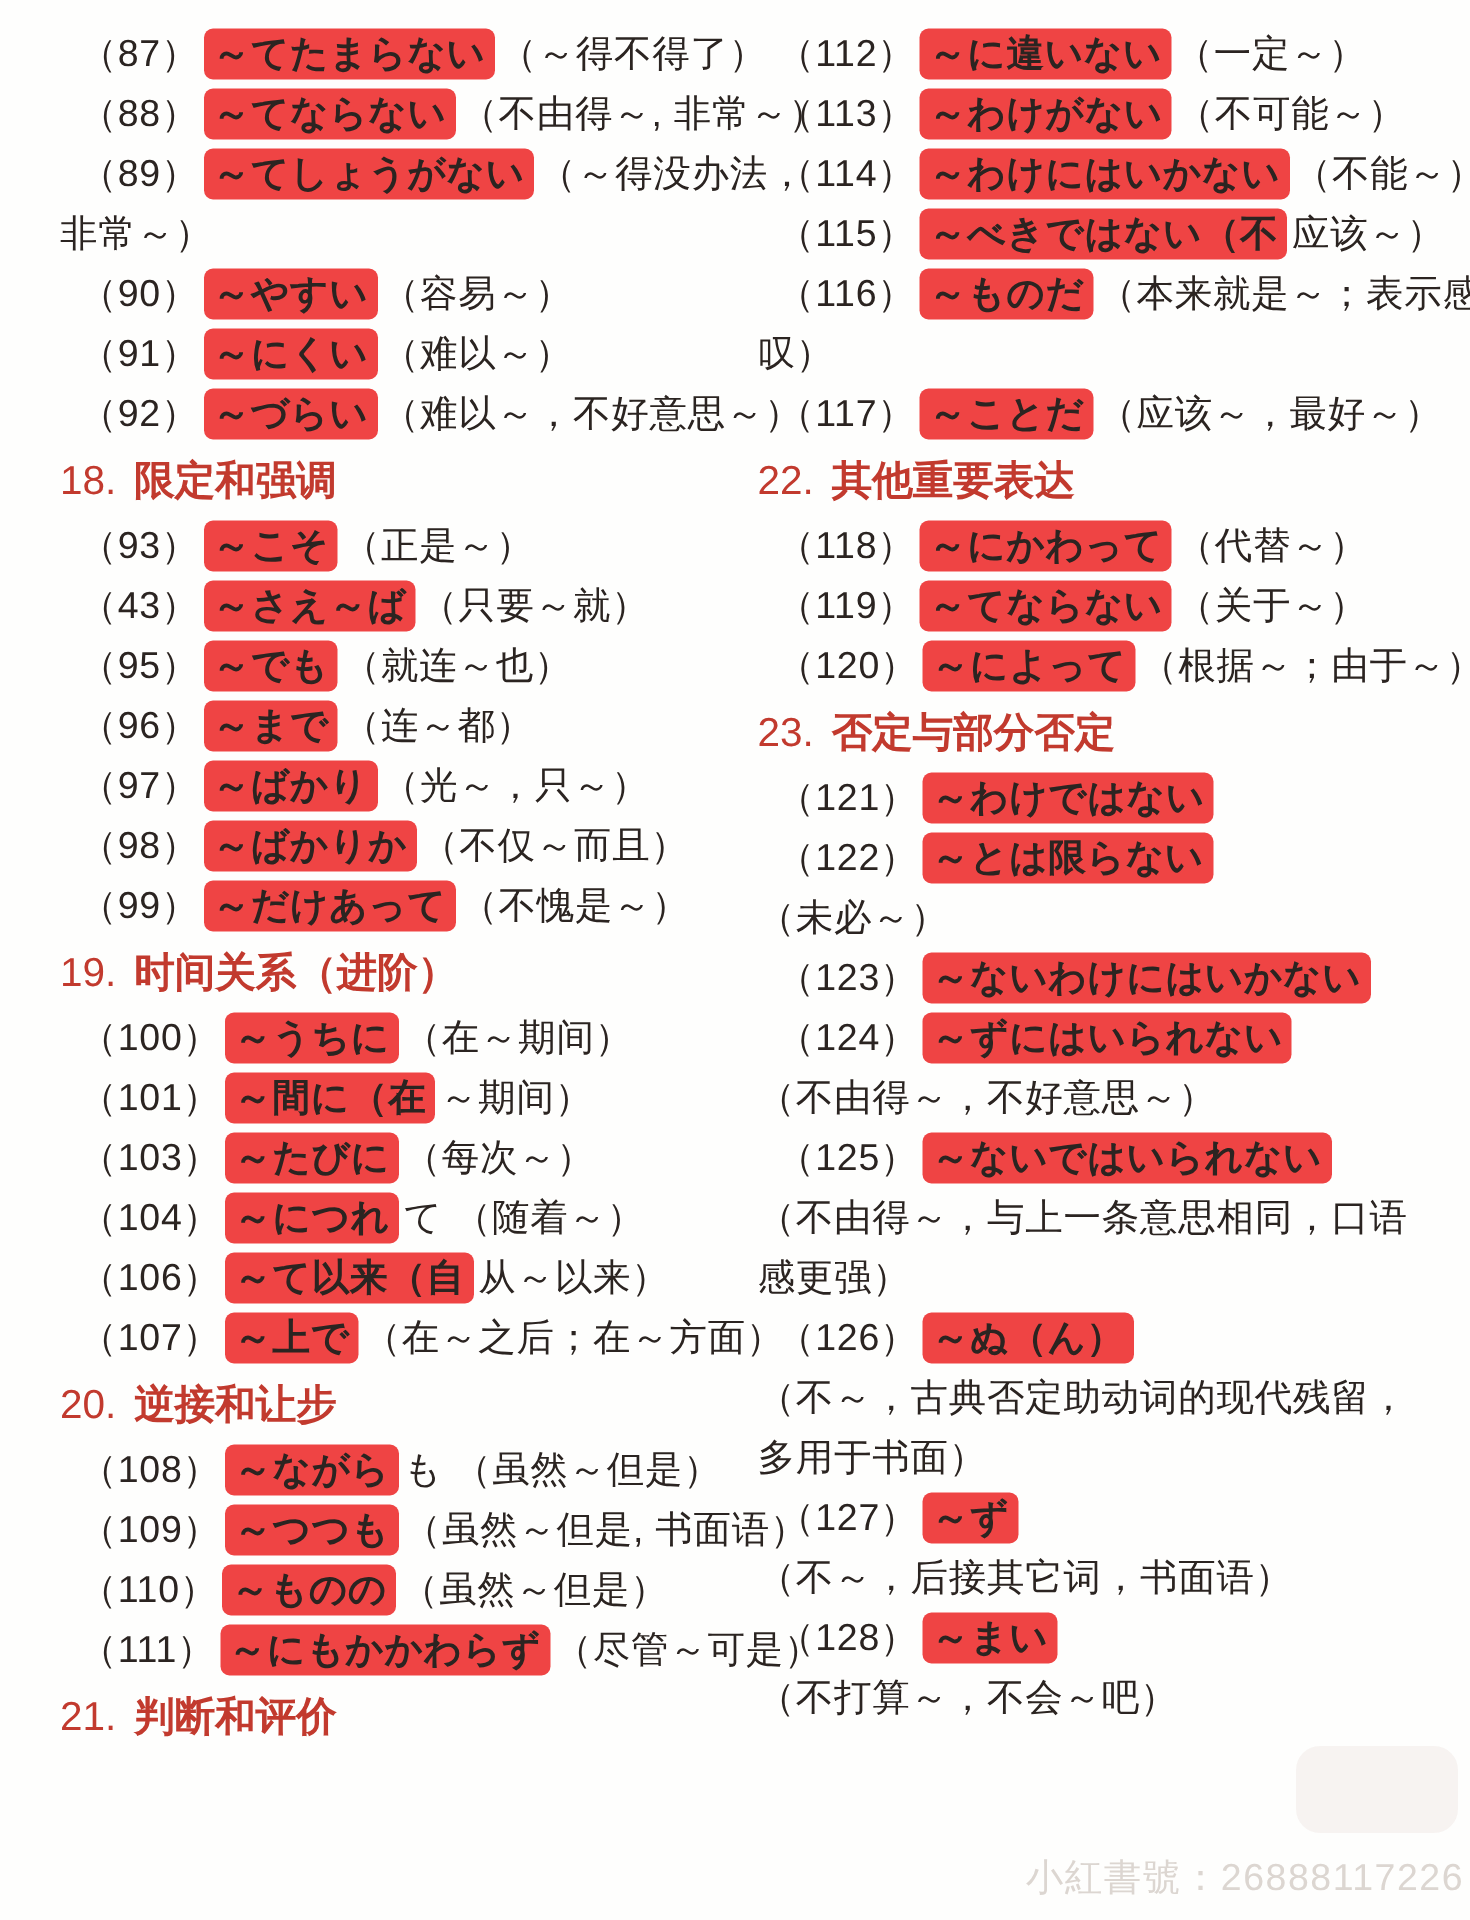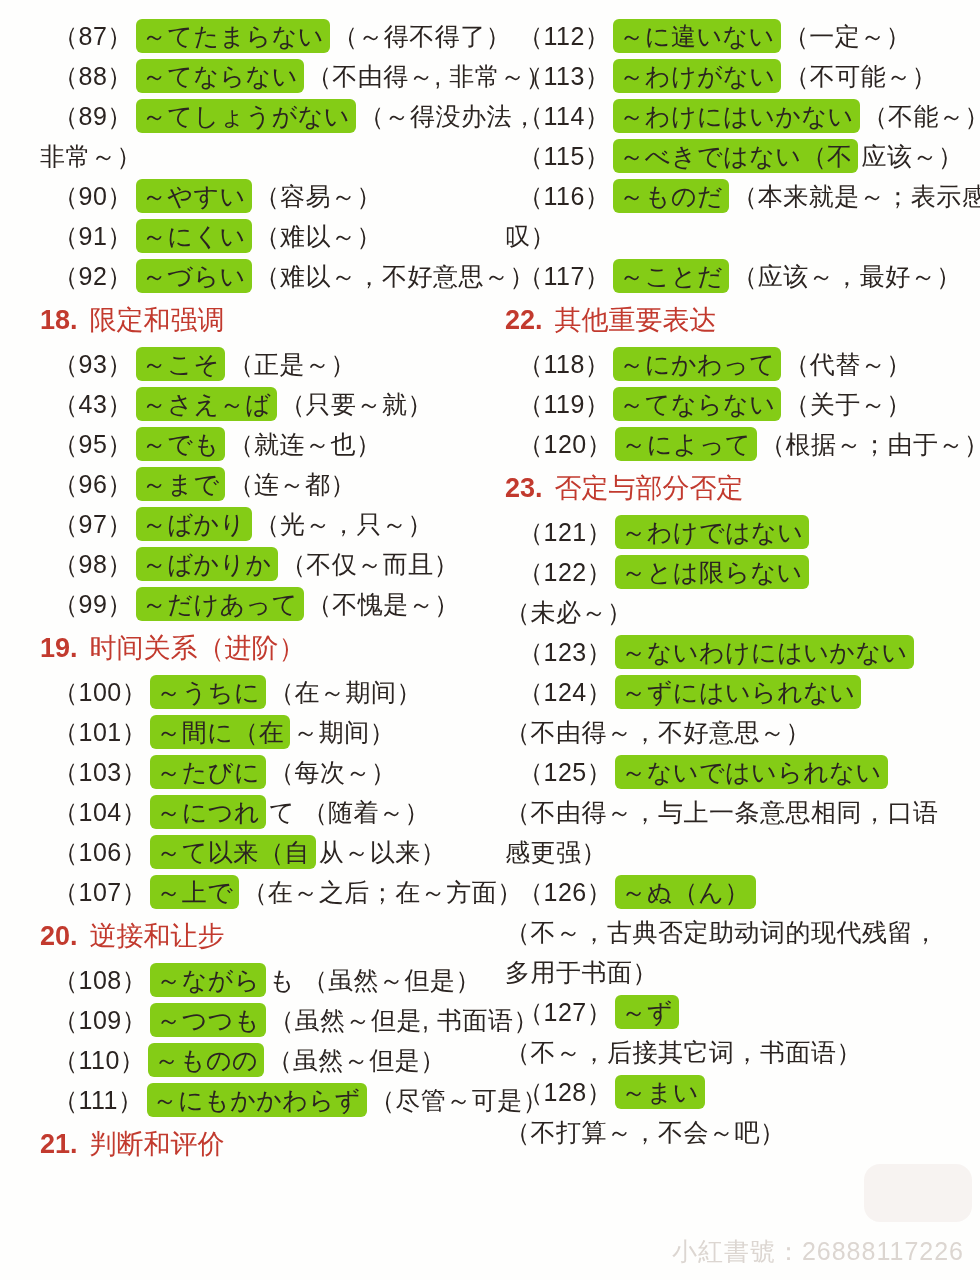--- a/index.html
+++ b/index.html
@@ -17,45 +17,46 @@
   .col-right{left:505px;width:468px;}
   .item{margin:0;}
   .line{
     font-size:25px;
     line-height:40px;
     white-space:pre;
     letter-spacing:0.5px;
   }
   .item .line:first-child{padding-left:13px;}
   .hl{
-    background:#84cc16;
+    background:#ef4444;
     border-radius:6px;
     padding:3px 6px;
     margin:0 3px;
+    font-weight:bold;
   }
   .heading{
     font-size:27px;
     line-height:44px;
     margin:2px 0;
     color:#c23a2e;
     white-space:pre;
   }
-  .heading .num{font-weight:700;margin-right:12px;}
-  .heading .title{font-weight:400;}
+  .heading .num{font-weight:400;margin-right:12px;}
+  .heading .title{font-weight:700;}
   .sticker{
     position:absolute;
     right:8px;bottom:58px;
     width:108px;height:58px;
     background:#f6f1ee;
     border-radius:16px;
     opacity:0.85;
   }
   .watermark{
     position:absolute;
-    right:16px;bottom:12px;
+    right:4px;bottom:12px;
     font-size:25px;
     letter-spacing:1px;
     color:#dcd6d1;
   }
 </style>
 </head>
 <body>
 
 <div class="page">
   <div class="col col-left" id="col-left">

